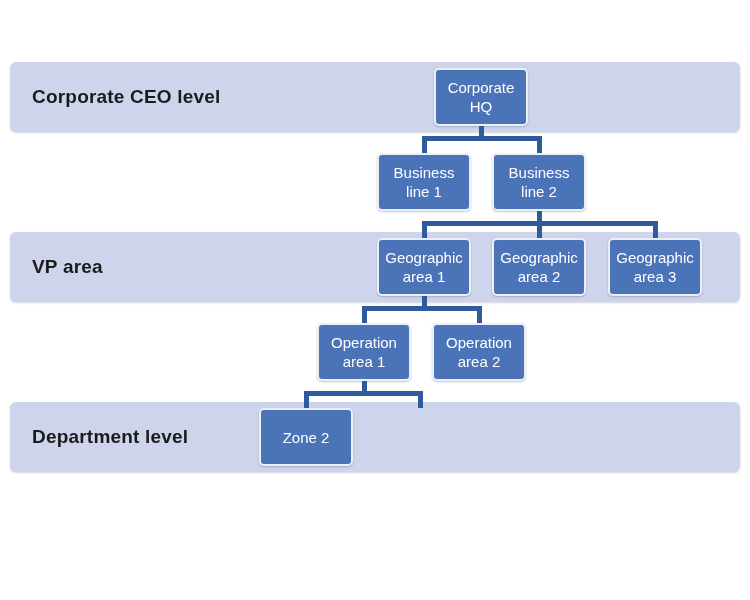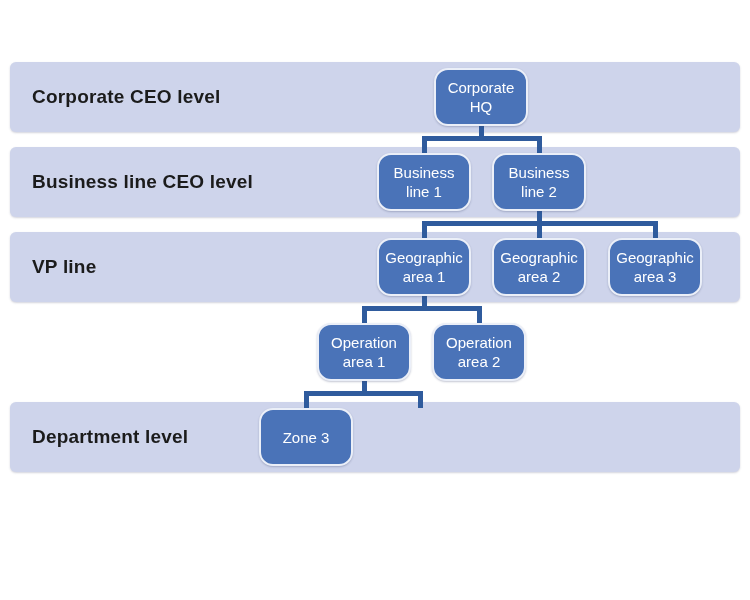--- a/index.html
+++ b/index.html
@@ -30,43 +30,40 @@
     padding-left:22px;
     font-size:19px;font-weight:bold;
     color:var(--label-text);
     letter-spacing:0.2px;
   }
   .node{
     position:absolute;width:94px;height:58px;
     box-sizing:border-box;
     background:var(--box-fill);
     border:2px solid var(--box-border);
-    border-radius:14px;
+    border-radius:5px;
     display:flex;align-items:center;justify-content:center;
     text-align:center;
     color:var(--box-text);
     font-size:15px;line-height:19px;
     white-space:pre-line;
     box-shadow:0 1px 2px rgba(60,70,110,0.3);
   }
   .seg{position:absolute;background:var(--connector);}
 </style>
 </head>
 <body>
 
 <div class="canvas">
 
   <div class="band" style="top:62px">
     <span class="band-label">Corporate CEO level</span>
   </div>
-  <div class="band" style="top:147px">
-    <span class="band-label">Business line CEO level</span>
-  </div>
   <div class="band" style="top:232px">
-    <span class="band-label">VP line</span>
+    <span class="band-label">VP area</span>
   </div>
   <div class="band" style="top:402px">
     <span class="band-label">Department level</span>
   </div>
 
   <div>
     <div class="seg" style="left:478.5px;top:126px;width:5px;height:15px"></div>
     <div class="seg" style="left:421.5px;top:136px;width:120px;height:5px"></div>
     <div class="seg" style="left:421.5px;top:136px;width:5px;height:17px"></div>
     <div class="seg" style="left:536.5px;top:136px;width:5px;height:17px"></div>
@@ -107,15 +104,15 @@
   <div class="node" style="left:492px;top:238px">Geographic
 area 2</div>
   <div class="node" style="left:608px;top:238px">Geographic
 area 3</div>
 
   <div class="node" style="left:317px;top:323px">Operation
 area 1</div>
   <div class="node" style="left:432px;top:323px">Operation
 area 2</div>
 
-  <div class="node" style="left:259px;top:408px">Zone 3</div>
+  <div class="node" style="left:259px;top:408px">Zone 2</div>
 
 </div>
 
 </body></html>

